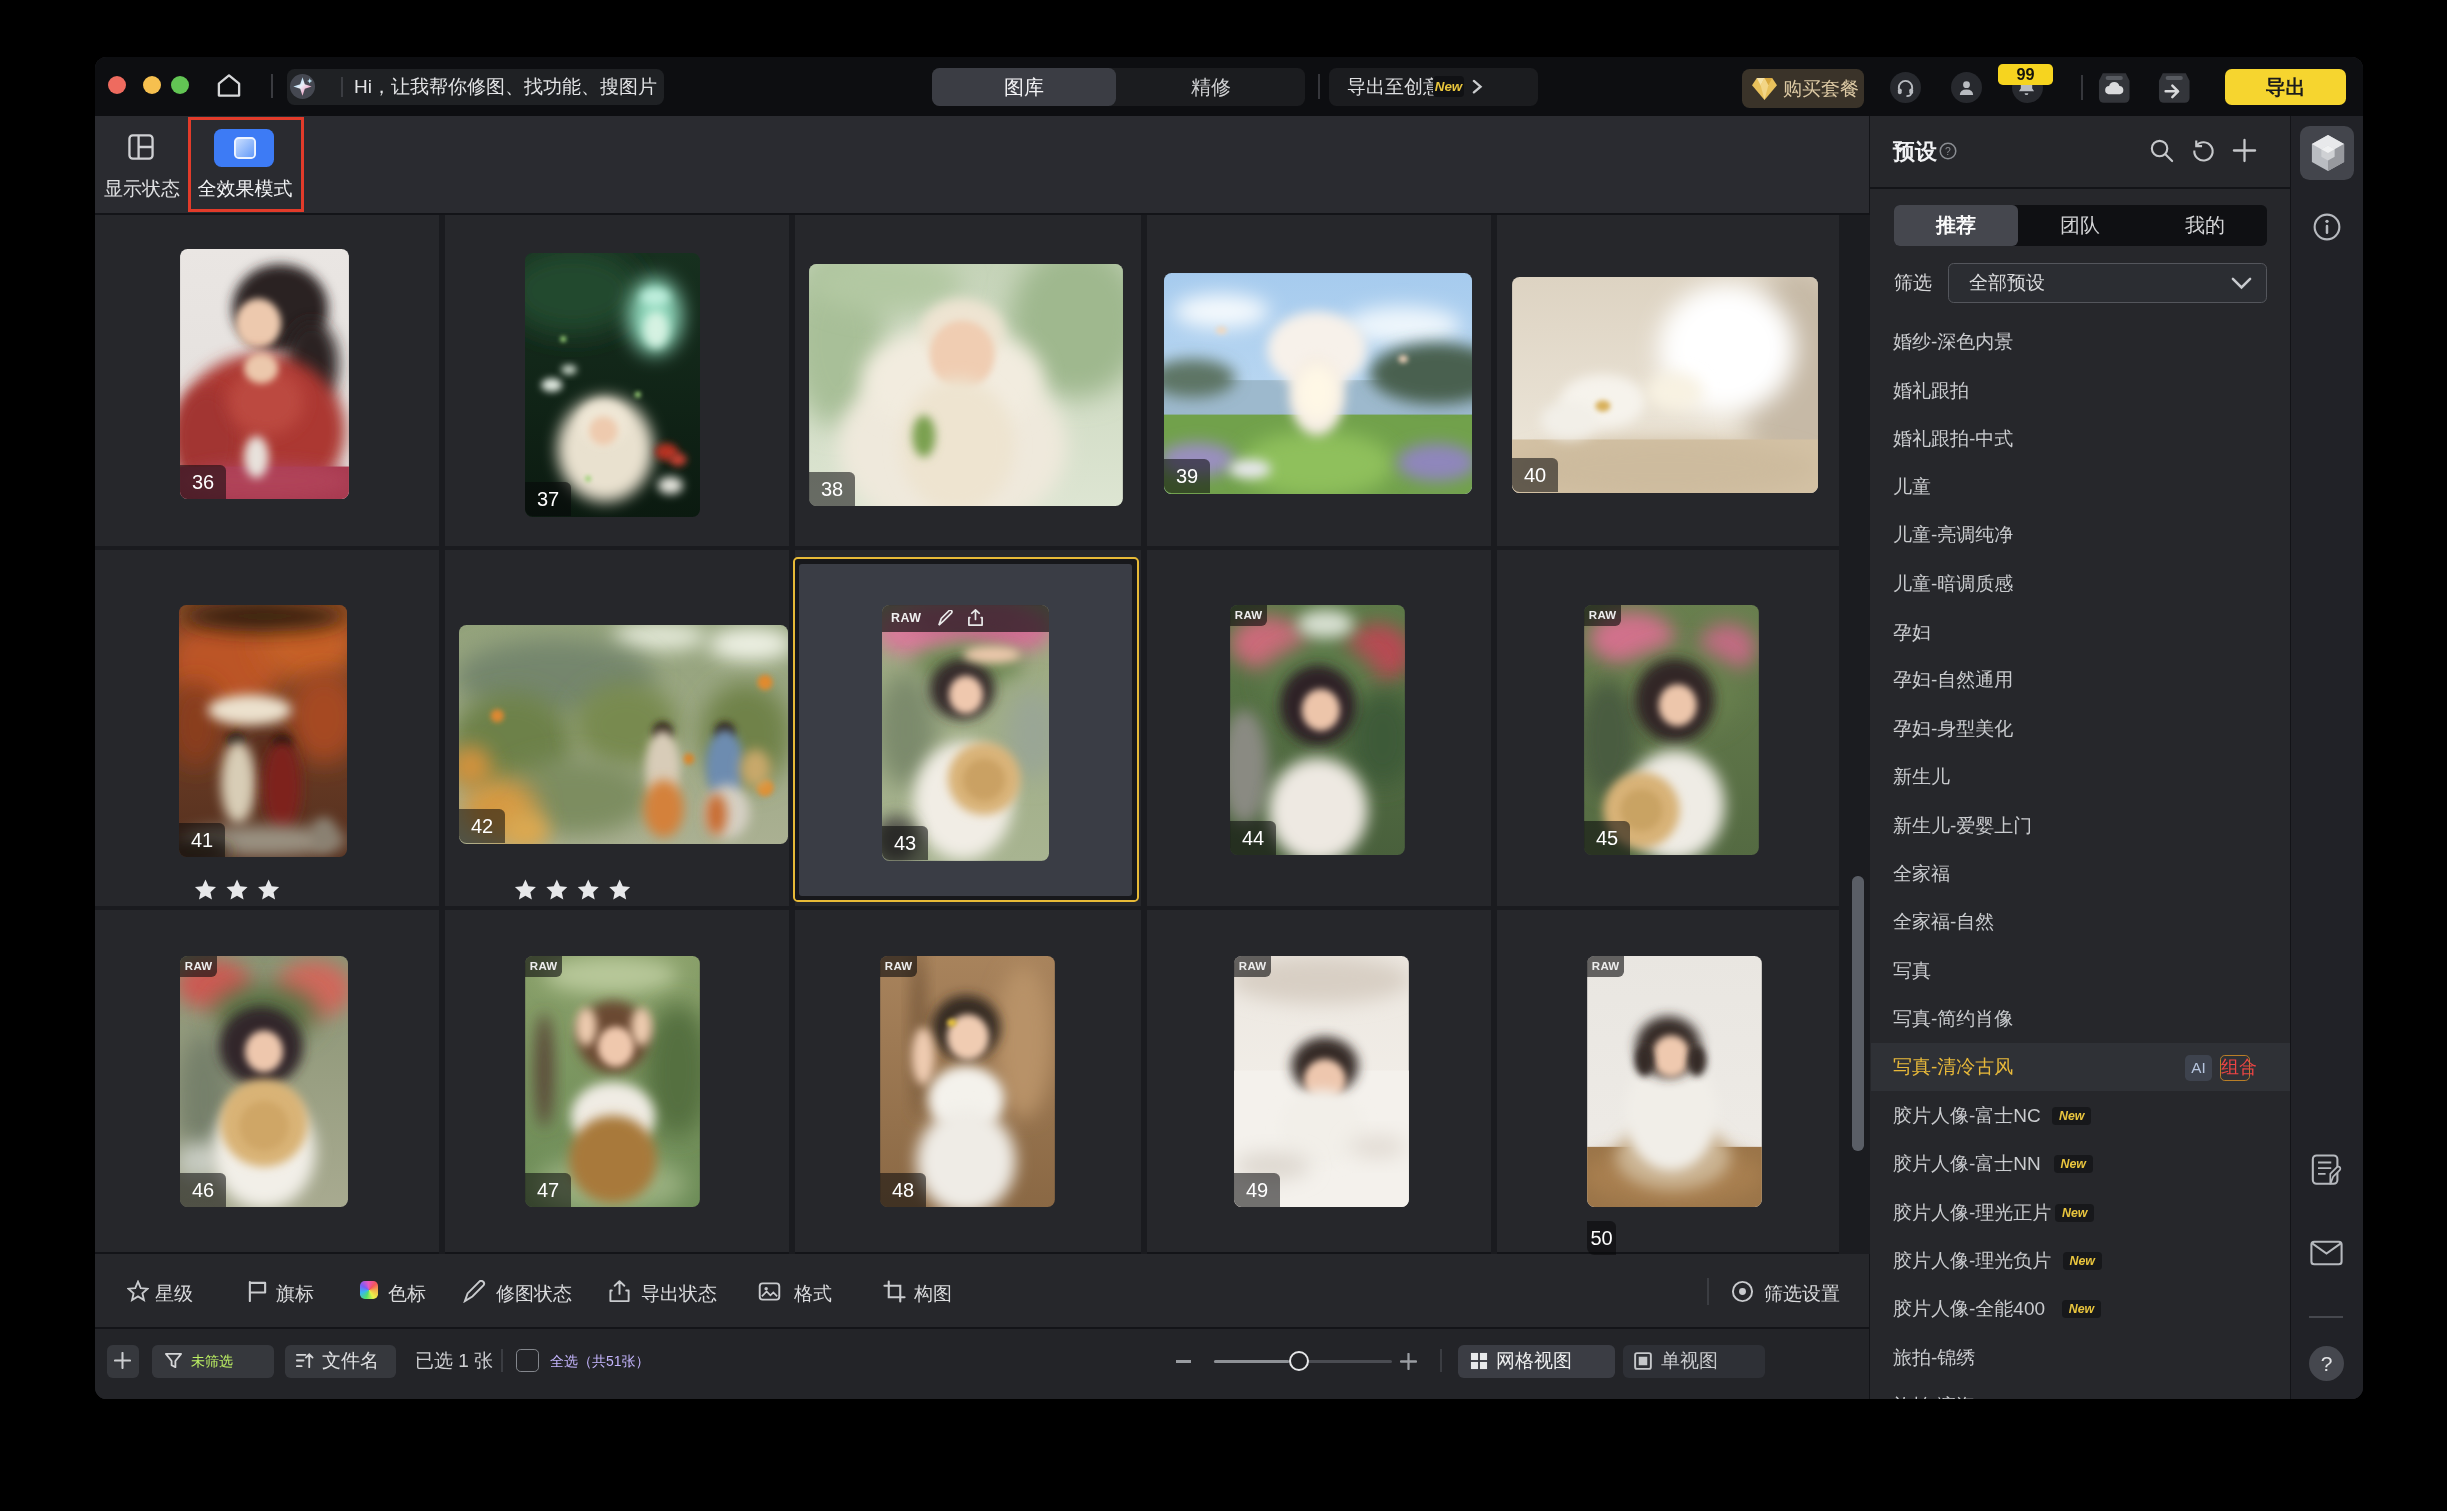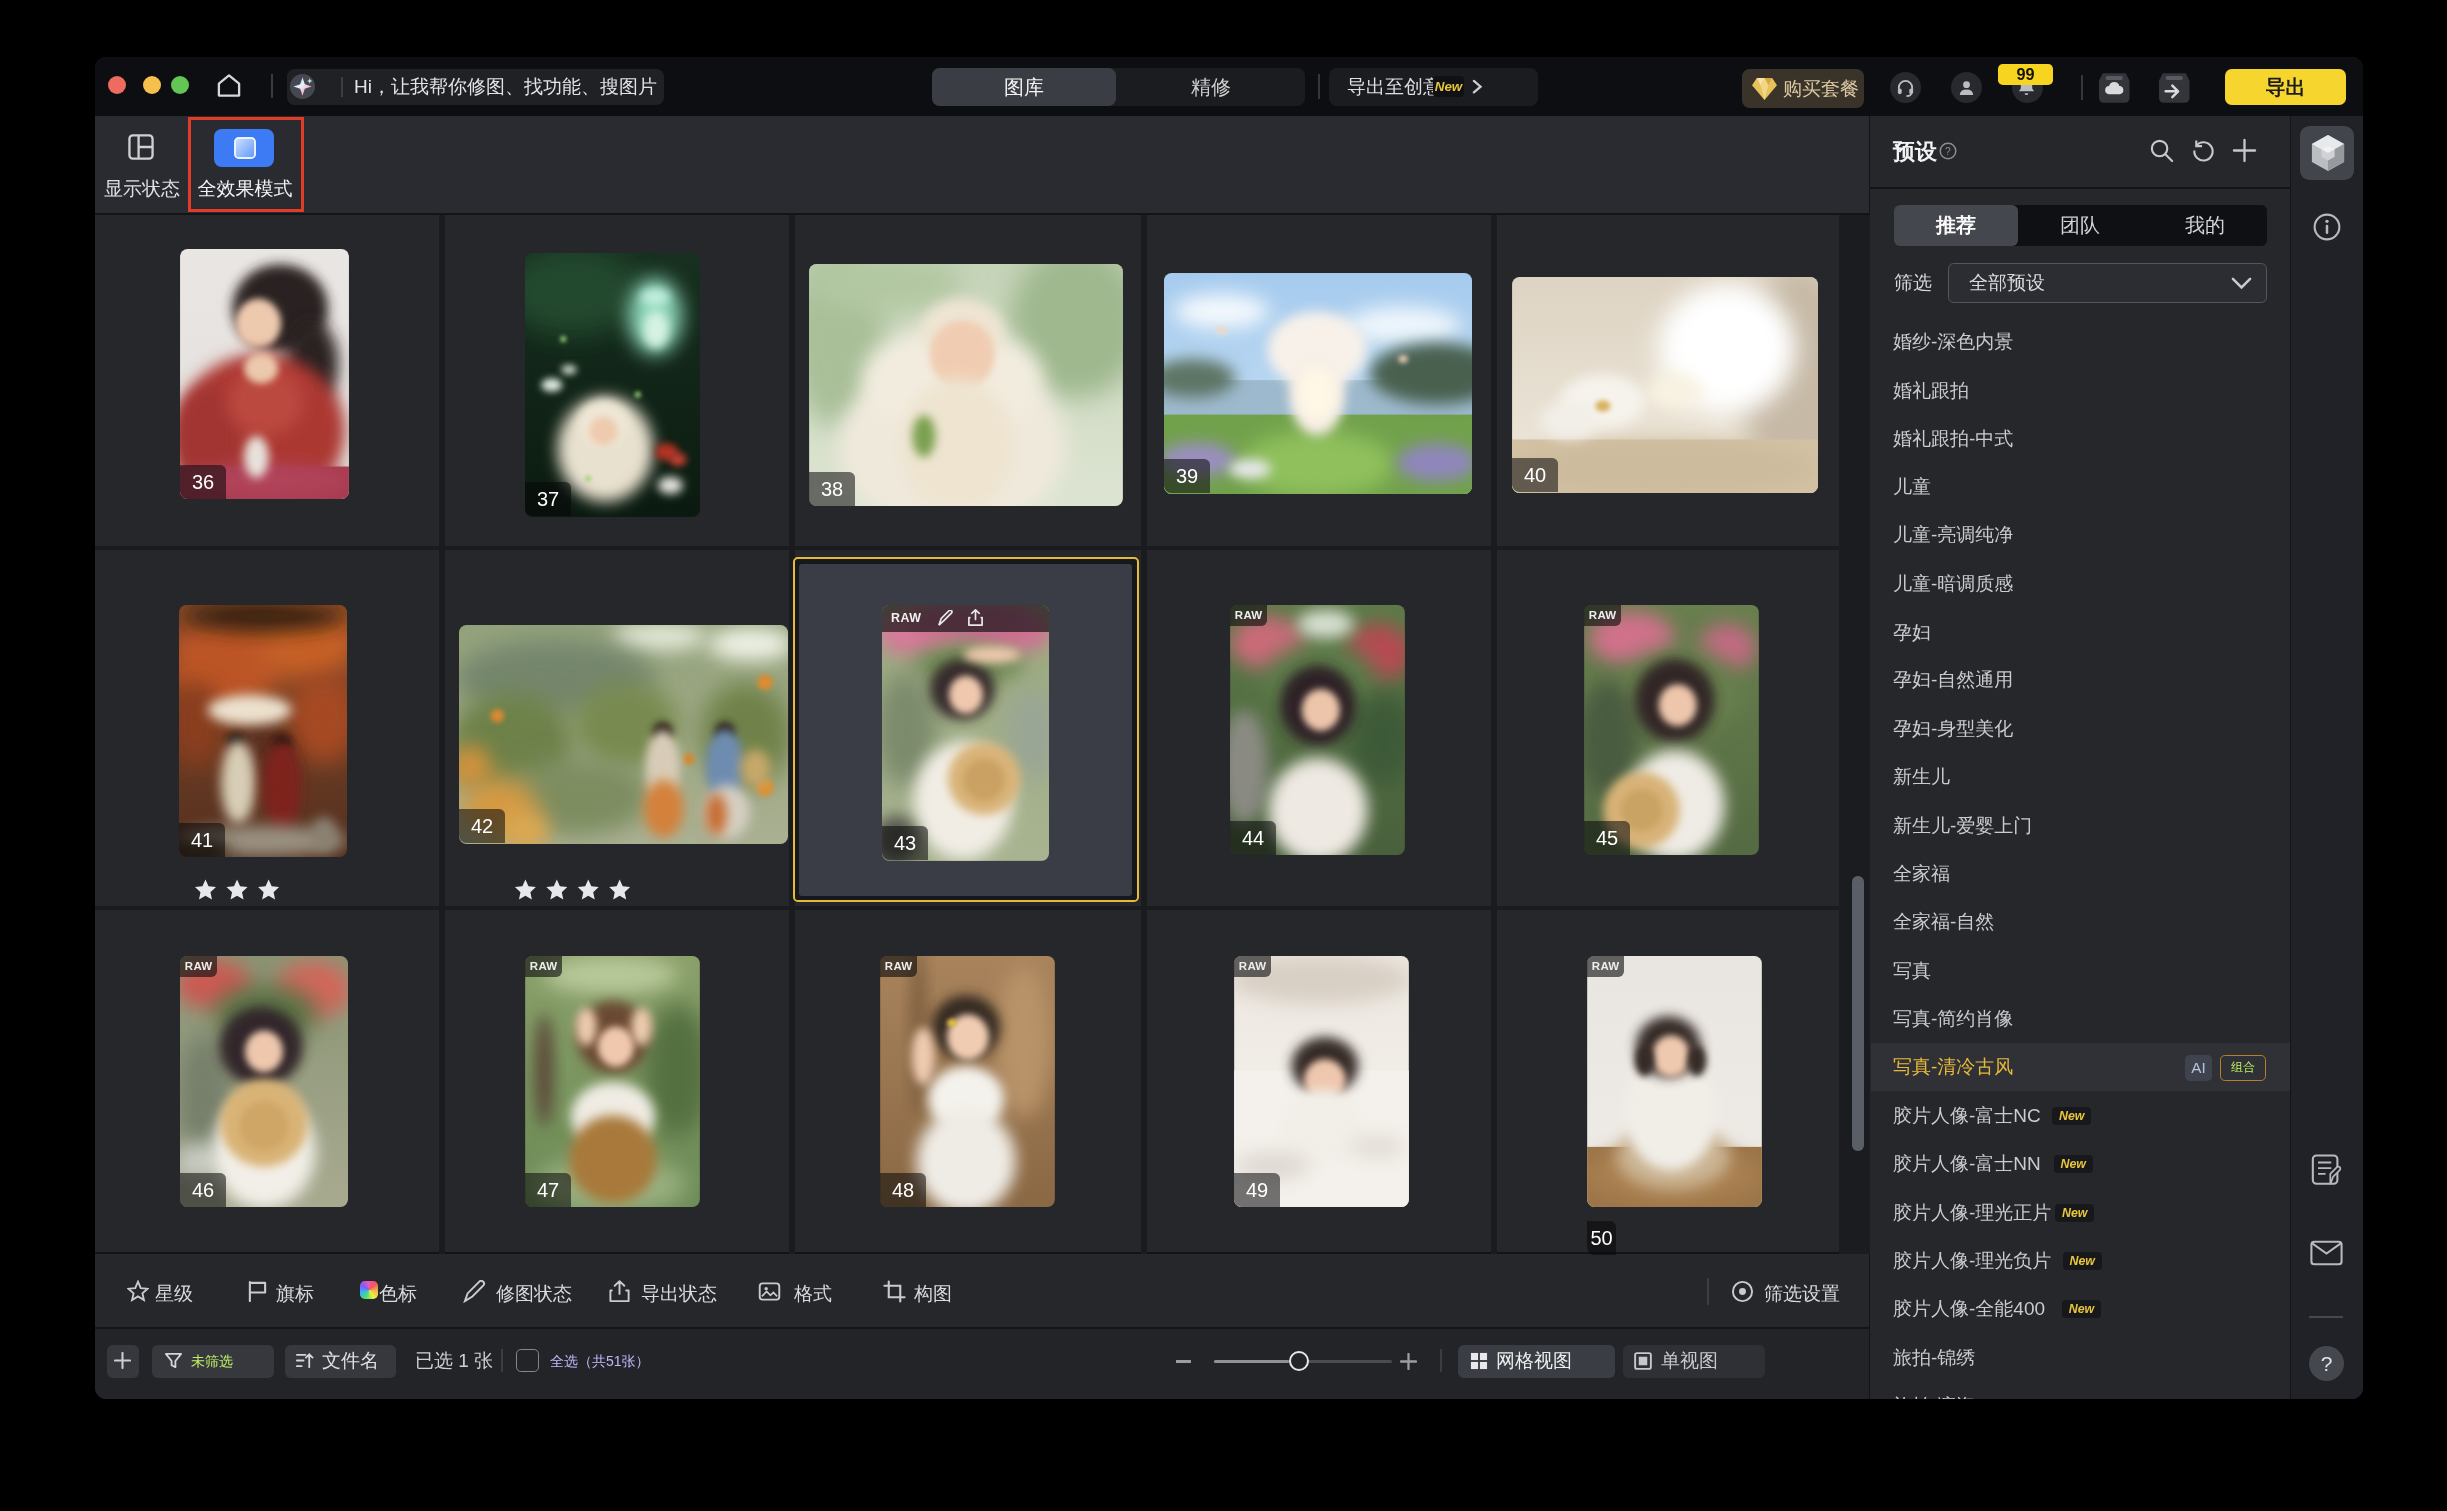--- a/index.html
+++ b/index.html
@@ -747,21 +747,21 @@
 <div class="t" style="left:1798px;top:648px;height:48px;line-height:48px;font-size:19px;color:#c9cbce">孕妇-身型美化</div>
 <div class="t" style="left:1798px;top:696px;height:48px;line-height:48px;font-size:19px;color:#c9cbce">新生儿</div>
 <div class="t" style="left:1798px;top:745px;height:48px;line-height:48px;font-size:19px;color:#c9cbce">新生儿-爱婴上门</div>
 <div class="t" style="left:1798px;top:793px;height:48px;line-height:48px;font-size:19px;color:#c9cbce">全家福</div>
 <div class="t" style="left:1798px;top:841px;height:48px;line-height:48px;font-size:19px;color:#c9cbce">全家福-自然</div>
 <div class="t" style="left:1798px;top:890px;height:48px;line-height:48px;font-size:19px;color:#c9cbce">写真</div>
 <div class="t" style="left:1798px;top:938px;height:48px;line-height:48px;font-size:19px;color:#c9cbce">写真-简约肖像</div>
 <div style="left:1776px;top:986px;width:419px;height:48px;background:#2f3136"></div>
 <div class="t" style="left:1798px;top:986px;height:48px;line-height:48px;font-size:19px;color:#e8b93a">写真-清冷古风</div>
 <div class="t" style="left:2090px;top:998px;width:27px;height:26px;background:#3e434e;border-radius:4.8px;color:#b6c5de;font-size:15.3px;text-align:center;line-height:26px">AI</div>
-<div class="t" style="left:2125px;top:998px;width:46px;height:26px;border:1.9px solid #b97f28;border-radius:4.8px;color:#bef264;font-size:12px;text-align:center;line-height:22px">组合</div>
+<div class="t" style="left:2125px;top:998px;width:30px;height:26px;border:1.9px solid #b97f28;border-radius:4.8px;color:#ef4444;font-size:18px;text-align:center;line-height:22px">组合</div>
 <div style="left:1798px;top:1035px;height:48px;display:flex;align-items:center;gap:11.5px;position:absolute">
       <span class="t" style="position:static;font-size:19px;color:#c9cbce">胶片人像-富士NC</span>
       <span class="t" style="position:static;background:#17181b;border-radius:3.8px;padding:1.9px 6.7px;color:#e9c53e;font-size:12.4px;font-weight:bold;font-style:italic">New</span>
     </div>
 <div style="left:1798px;top:1083px;height:48px;display:flex;align-items:center;gap:13px;position:absolute">
       <span class="t" style="position:static;font-size:19px;color:#c9cbce">胶片人像-富士NN</span>
       <span class="t" style="position:static;background:#17181b;border-radius:3.8px;padding:1.9px 6.7px;color:#e9c53e;font-size:12.4px;font-weight:bold;font-style:italic">New</span>
     </div>
 <div style="left:1798px;top:1132px;height:48px;display:flex;align-items:center;gap:4px;position:absolute">
       <span class="t" style="position:static;font-size:19px;color:#c9cbce">胶片人像-理光正片</span>
@@ -806,21 +806,21 @@
 
 <svg style="left:32px;top:1223px;width:22px;height:22px" viewBox="0 0 24 24">
       <path d="M12 1.8 L15 8.8 L22.5 9.5 L16.8 14.5 L18.5 21.8 L12 17.9 L5.5 21.8 L7.2 14.5 L1.5 9.5 L9 8.8 Z" fill="none" stroke="#c9cbce" stroke-width="2"></path>
     </svg>
 <div class="t" style="left:60px;top:1224px;font-size:19px;color:#d9dadc">星级</div>
 <svg style="left:152px;top:1223px;width:21px;height:22px" viewBox="0 0 22 23">
       <path d="M3 22 V2 M3 3 h16 v10 H3" fill="none" stroke="#c9cbce" stroke-width="2.2" stroke-linejoin="round" stroke-linecap="round"></path>
     </svg>
 <div class="t" style="left:181px;top:1224px;font-size:19px;color:#d9dadc">旗标</div>
 <div style="left:265px;top:1224px;width:18px;height:18px;border-radius:4.8px;background:conic-gradient(from 200deg,#52e06a,#3ab4f2,#7a5cf6,#e857c0,#f2555c,#f2b84a,#ecf24a,#52e06a)"></div>
-<div class="t" style="left:284px;top:1224px;font-size:19px;color:#d9dadc">色标</div>
+<div class="t" style="left:293px;top:1224px;font-size:19px;color:#d9dadc">色标</div>
 <svg style="left:368px;top:1223px;width:23px;height:23px" viewBox="0 0 24 24">
       <path d="M2 22 l2.8-8 L16.5 2.3 a2.3 2.3 0 0 1 5 3.2 L9.8 17.2 Z" fill="none" stroke="#c9cbce" stroke-width="2"></path>
     </svg>
 <div class="t" style="left:401px;top:1224px;font-size:19px;color:#d9dadc">修图状态</div>
 <svg style="left:513px;top:1223px;width:23px;height:23px" viewBox="0 0 24 24">
       <path d="M12 1.5 v13 M7 6 l5-4.8 L17 6 M4 11 H2.5 v11 h19 V11 H19" fill="none" stroke="#c9cbce" stroke-width="2" stroke-linejoin="round" stroke-linecap="round"></path>
     </svg>
 <div class="t" style="left:546px;top:1224px;font-size:19px;color:#d9dadc">导出状态</div>
 <svg style="left:663px;top:1223px;width:23px;height:23px" viewBox="0 0 24 24">
       <rect x="1.8" y="3.5" width="20.4" height="17" rx="3" fill="none" stroke="#c9cbce" stroke-width="2"></rect>

